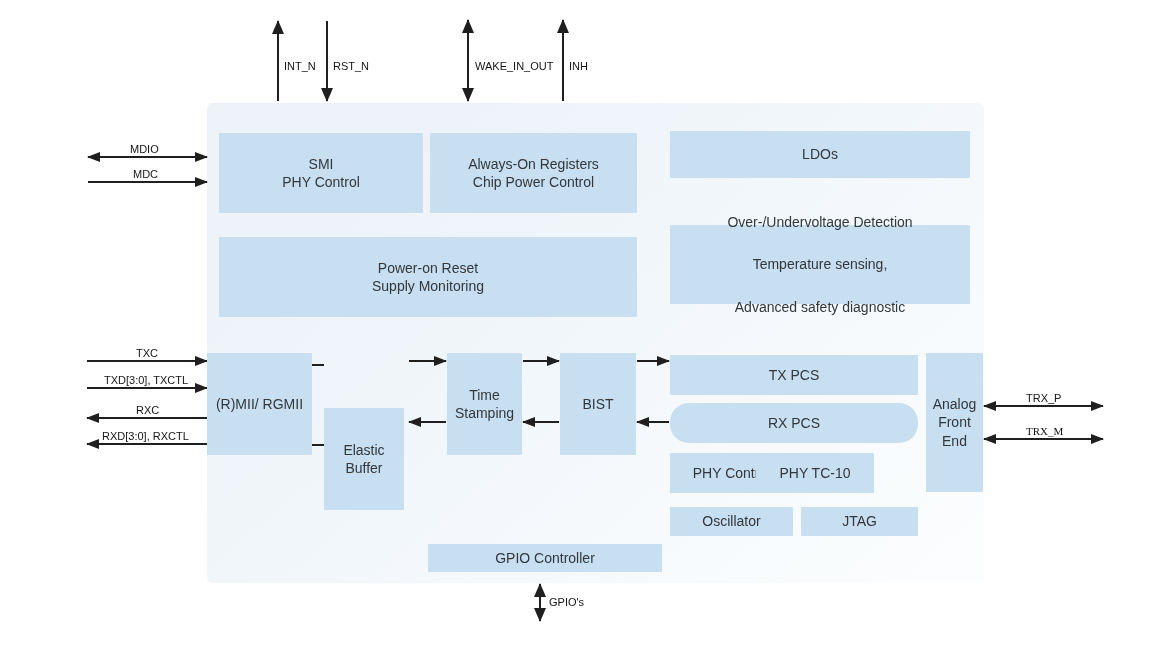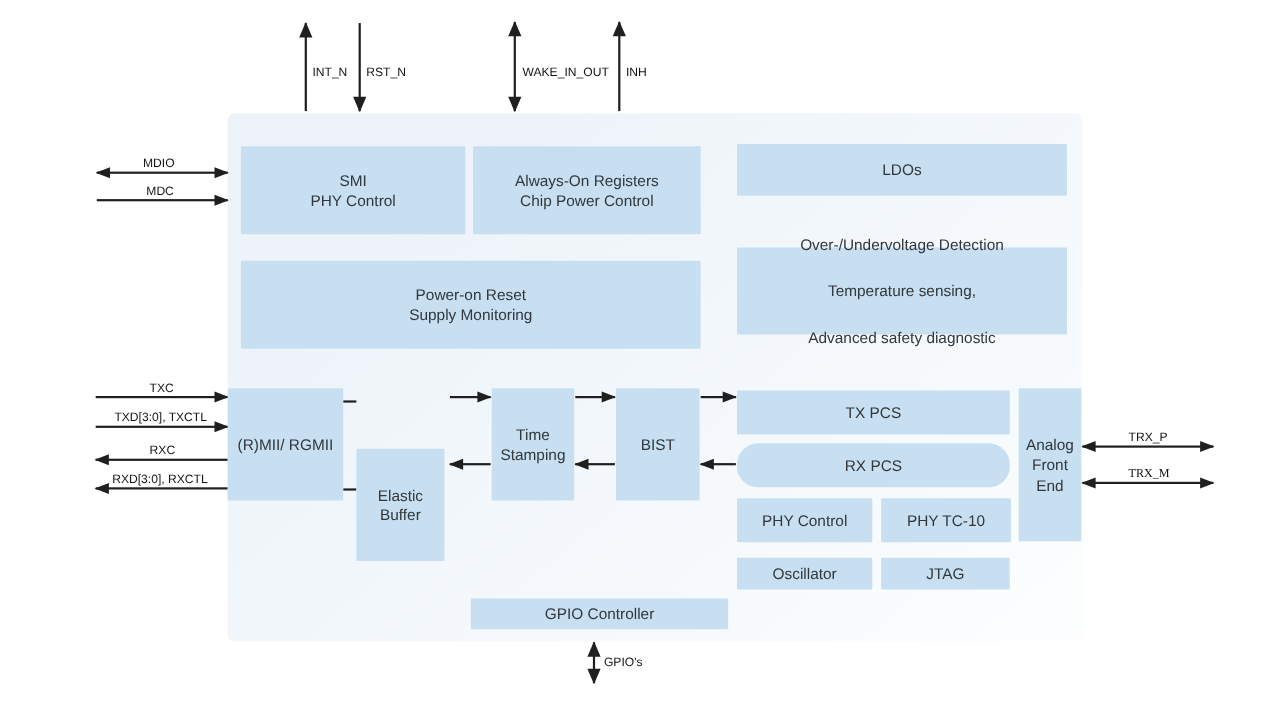--- a/index.html
+++ b/index.html
@@ -146,21 +146,21 @@
   <div class="block" style="left:926px;top:353px;width:57px;height:139px;">
     <span>Analog</span>
     <span>Front</span>
     <span>End</span>
   </div>
 
   <div class="block" style="left:670px;top:453px;width:123px;height:40px;">
     <span>PHY Control</span>
   </div>
 
-  <div class="block" style="left:801px;top:453px;width:118px;height:40px;">
+  <div class="block" style="left:756px;top:453px;width:118px;height:40px;">
     <span>PHY TC-10</span>
   </div>
 
   <div class="block" style="left:670px;top:507px;width:123px;height:29px;">
     <span>Oscillator</span>
   </div>
 
   <div class="block" style="left:801px;top:507px;width:117px;height:29px;">
     <span>JTAG</span>
   </div>

